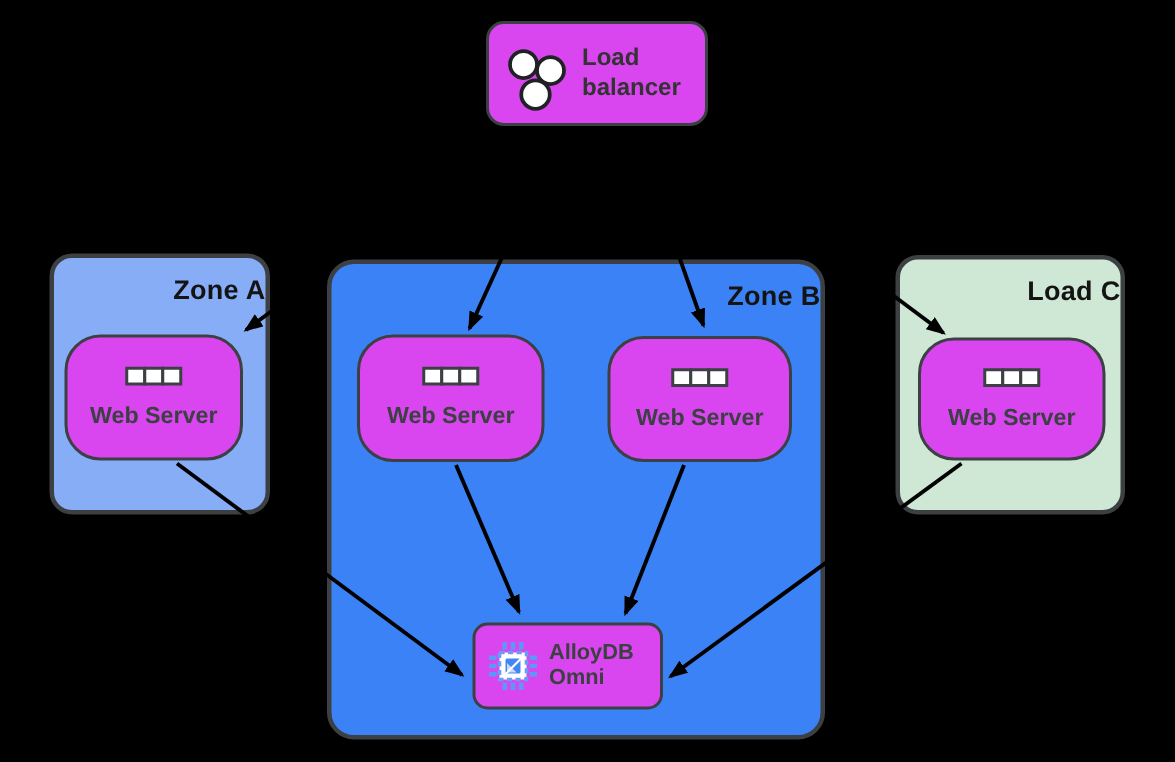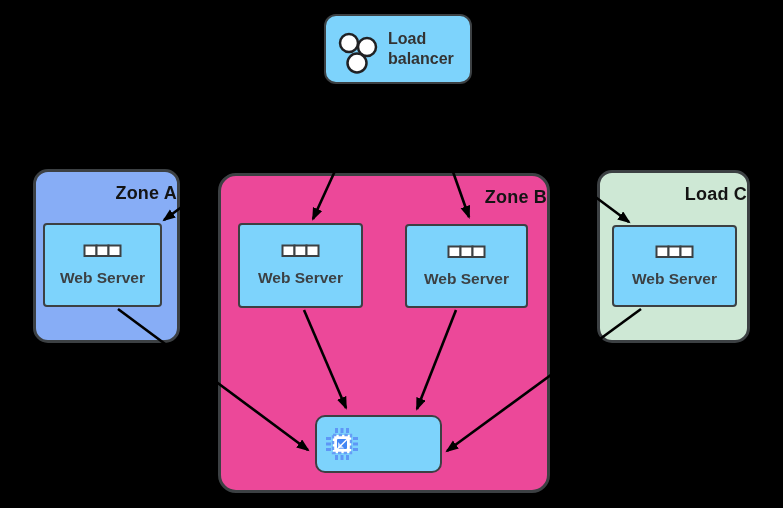--- a/index.html
+++ b/index.html
@@ -10,44 +10,44 @@
   .zone{
     position:absolute;border:3px solid #3C4043;border-radius:15px;
     box-sizing:border-box;z-index:1;
   }
   .zone-title{
     text-align:right;font-weight:bold;font-size:18px;color:#141414;
     margin-top:11px;letter-spacing:.2px;
   }
   .arrows{position:absolute;left:0;top:0;z-index:2;}
   .node{
-    position:absolute;background:#7dd3fc;border:2.5px solid #3C4043;
+    position:absolute;background:#d946ef;border:2.5px solid #3C4043;
     box-sizing:border-box;z-index:3;display:flex;
   }
   .ws{
-    border-radius:4px;flex-direction:column;align-items:center;
+    border-radius:24px;flex-direction:column;align-items:center;
     justify-content:center;gap:11px;
   }
   .ws-label{font-weight:bold;font-size:15.5px;color:#3C4043;white-space:nowrap;}
   .lb{border-radius:12px;align-items:center;gap:5px;padding-left:7px;}
   .lb-label{font-weight:bold;font-size:16px;line-height:20px;color:#333333;width:82px;}
   .db{border-radius:10px;align-items:center;gap:8px;padding-left:9px;}
   .db-label{font-weight:bold;font-size:14.5px;line-height:17px;color:#3C4043;width:66px;}
   .icon{display:block;flex:0 0 auto;}
 </style>
 </head>
 <body>
 
 <div class="canvas">
 
   <div class="zone" style="left:33px;top:169px;width:147px;height:174px;background:#87ADF6;">
     <div class="zone-title">Zone A</div>
   </div>
 
-  <div class="zone" style="left:218px;top:173px;width:332px;height:320px;background:#ec4899;border-radius:18px;">
+  <div class="zone" style="left:218px;top:173px;width:332px;height:320px;background:#3b82f6;border-radius:18px;">
     <div class="zone-title">Zone B</div>
   </div>
 
   <div class="zone" style="left:597px;top:170px;width:153px;height:173px;background:#CEE8D5;">
     <div class="zone-title">Load C</div>
   </div>
 
   <svg class="arrows" width="783" height="508" viewBox="0 0 783 508">
     <defs>
       <marker id="ah" markerWidth="15" markerHeight="12" refX="11" refY="5" orient="auto" markerUnits="userSpaceOnUse">
@@ -135,15 +135,16 @@
         <rect x="0" y="20" width="5" height="3"></rect>
         <rect x="27" y="9" width="5" height="3"></rect>
         <rect x="27" y="14.5" width="5" height="3"></rect>
         <rect x="27" y="20" width="5" height="3"></rect>
       </g>
       <rect x="7" y="7" width="18" height="18" fill="#ffffff" stroke="#669DF6" stroke-width="2.4" stroke-dasharray="3.4 2.3"></rect>
       <rect x="11" y="11" width="10" height="10" rx="1" fill="#4285F4"></rect>
       <polygon points="12,20.4 12,14 18.4,20.4" fill="#C6DAFC"></polygon>
       <line x1="11.3" y1="21.1" x2="21.1" y2="11.3" stroke="#ffffff" stroke-width="1.4"></line>
     </svg>
+    <div class="db-label">AlloyDB Omni</div>
   </div>
 
 </div>
 
 </body></html>

